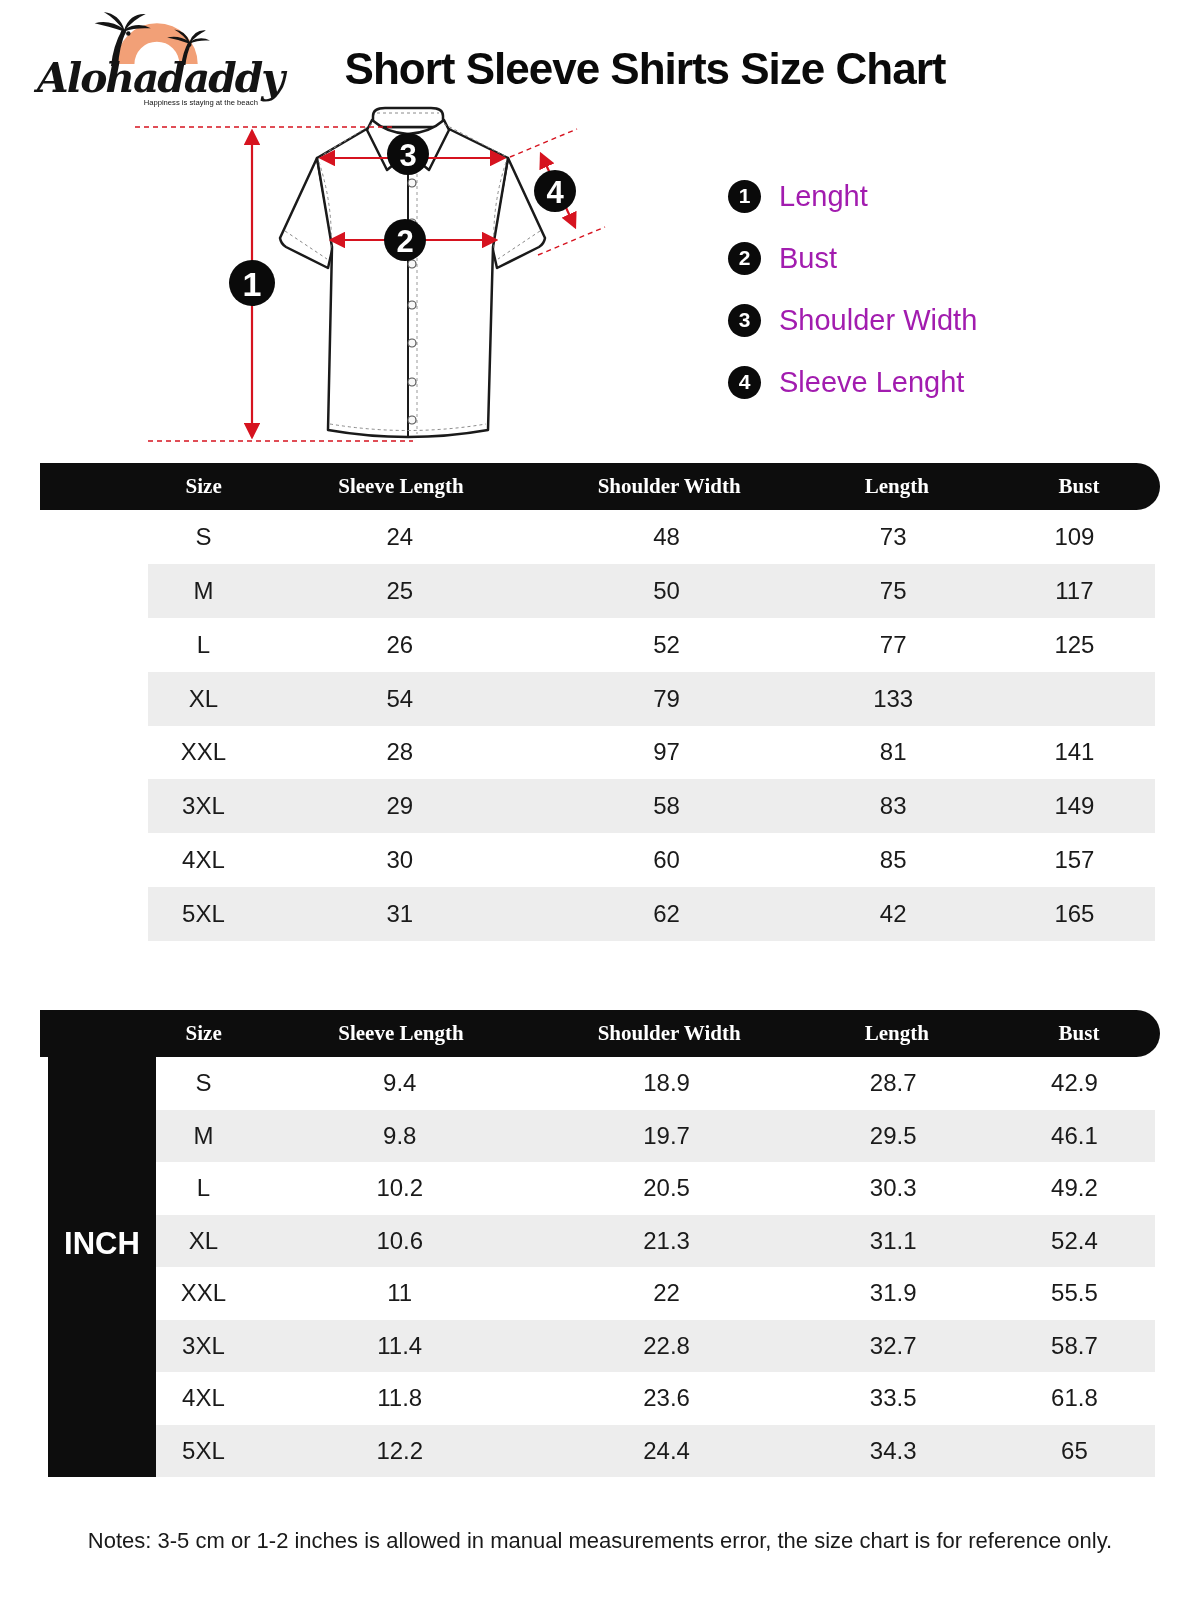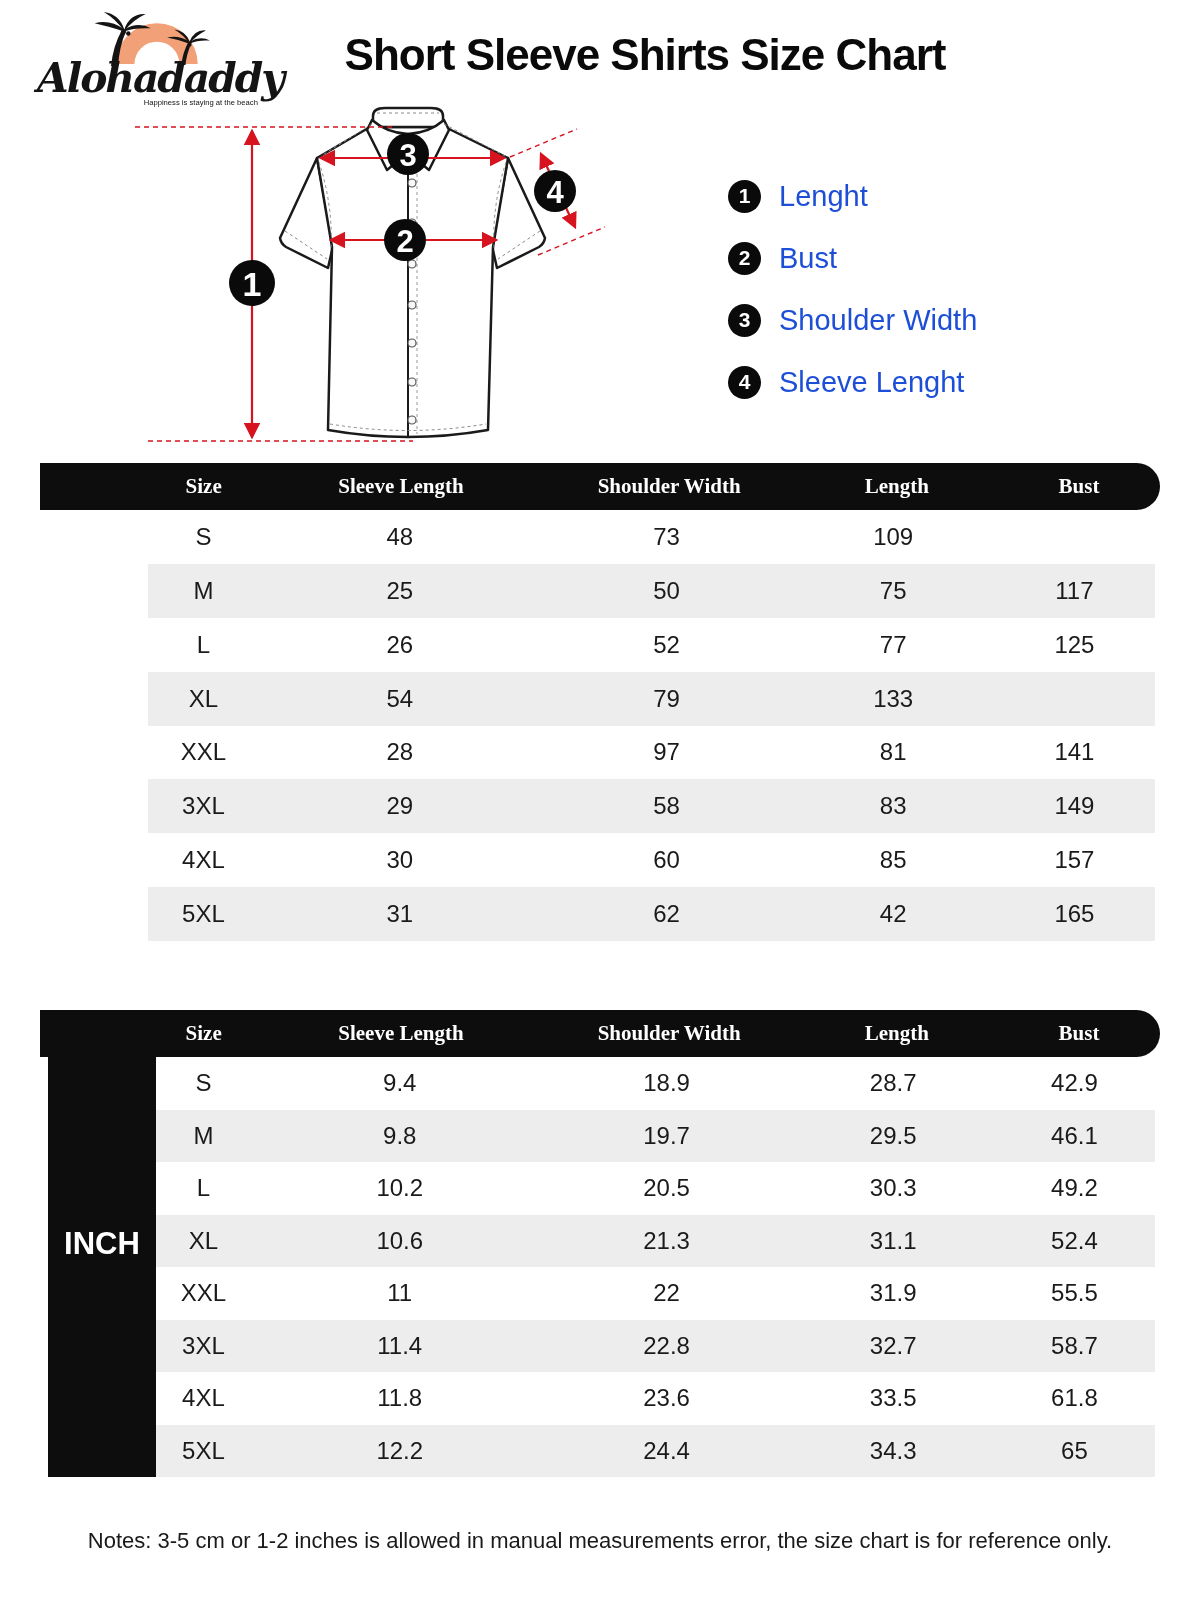--- a/index.html
+++ b/index.html
@@ -4,33 +4,33 @@
 <style>
   html,body { margin:0; padding:0; background:#ffffff; }
   body { width:1200px; height:1600px; position:relative; font-family:"Liberation Sans", sans-serif; color:#111; }
   .page { position:absolute; inset:0; overflow:hidden; }
 
   
   .logo { position:absolute; left:28px; top:10px; width:268px; height:100px; }
   .logo svg { width:100%; height:100%; display:block; }
 
   
-  .title { position:absolute; left:305px; top:30px; width:680px; margin:0;
+  .title { position:absolute; left:305px; top:44px; width:680px; margin:0;
            text-align:center; font-size:44px; font-weight:bold; letter-spacing:-1px; color:#0a0a0a; }
 
   
   .diagram { position:absolute; left:125px; top:100px; width:490px; height:355px; }
 
   
   .legend { position:absolute; left:728px; top:178px; display:flex; flex-direction:column; gap:26px; }
   .legend-item { display:flex; align-items:center; height:36px; }
   .legend-num { width:33px; height:33px; border-radius:50%; background:#0a0a0a; color:#fff;
                 display:flex; align-items:center; justify-content:center;
                 font-size:21px; font-weight:bold; flex:0 0 33px; }
-  .legend-label { margin-left:18px; font-size:29px; color:#1d4ed8; }
+  .legend-label { margin-left:18px; font-size:29px; color:#a21caf; }
 
   
   .size-table { position:absolute; left:40px; width:1120px; }
   .size-table .sidebar { position:absolute; left:0; top:0; bottom:0; width:108px;
         background:#0d0d0d; color:#fff; display:flex; align-items:center; justify-content:center;
         font-weight:bold; z-index:1; }
   .size-table.cm .sidebar { font-size:46px; letter-spacing:1px; }
   .size-table.inch .sidebar { font-size:31px; letter-spacing:0px;margin-left:8px; }
   .theader { position:absolute; left:0; top:0; width:1120px; height:47px; background:#0d0d0d;
         border-radius:0 26px 26px 0; display:flex; align-items:center;
@@ -182,20 +182,21 @@
     <div class="theader">
         <div class="hcell">Size</div>
         <div class="hcell">Sleeve Length</div>
         <div class="hcell">Shoulder Width</div>
         <div class="hcell">Length</div>
         <div class="hcell">Bust</div>
       </div>
     <div class="tbody">
         <div class="trow">
           <div class="tcell">S</div>
+          <div class="tcell">24</div>
           <div class="tcell">48</div>
           <div class="tcell">73</div>
           <div class="tcell">109</div>
         </div>
         <div class="trow striped">
           <div class="tcell">M</div>
           <div class="tcell">25</div>
           <div class="tcell">50</div>
           <div class="tcell">75</div>
           <div class="tcell">117</div>

